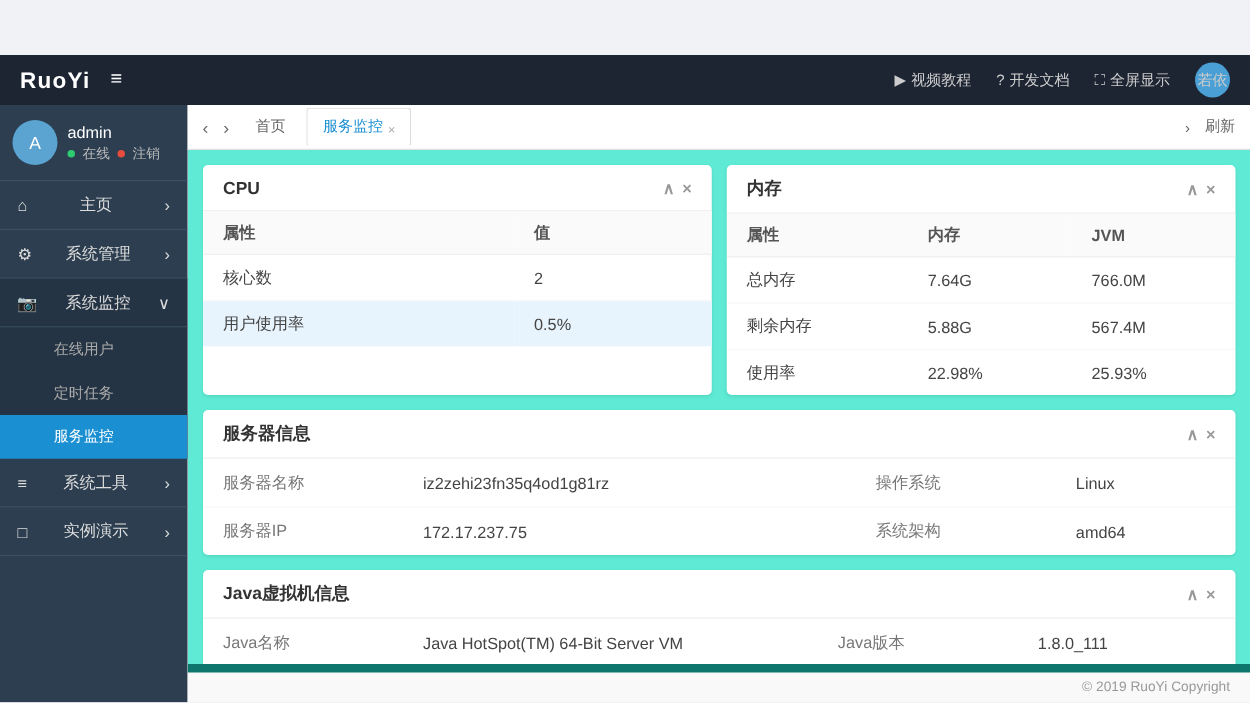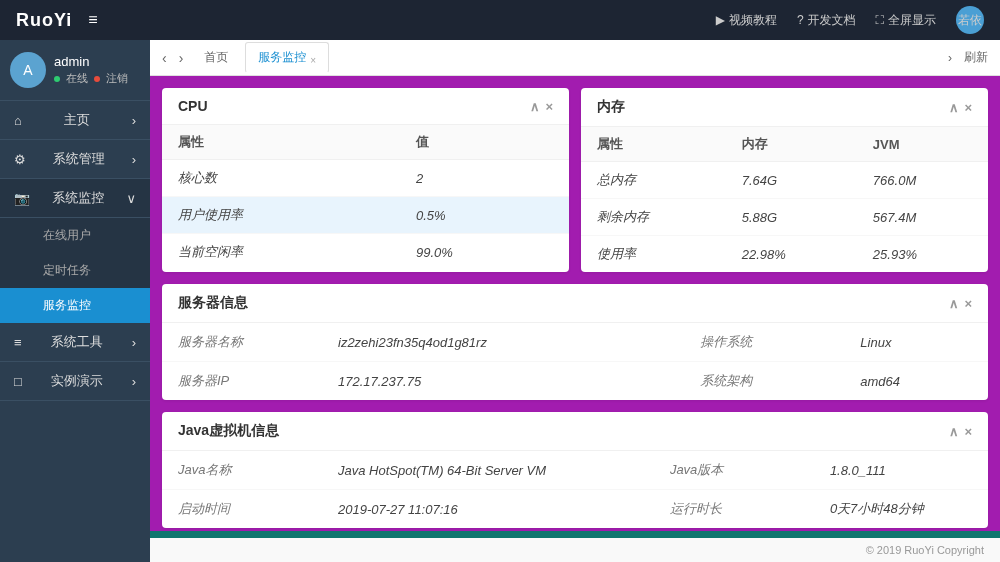--- a/index.html
+++ b/index.html
@@ -7,20 +7,21 @@
 
     
     .header {
       background: #1d2533;
       height: 40px;
       display: flex;
       align-items: center;
       justify-content: space-between;
       padding: 0 16px;
       flex-shrink: 0;
+      margin-top: 44px;
     }
     .header-left {
       display: flex;
       align-items: center;
       gap: 16px;
     }
     .header-logo {
       color: #fff;
       font-size: 18px;
       font-weight: bold;
@@ -204,21 +205,21 @@
       color: #666;
       font-size: 12px;
     }
     .tabs-right span { cursor: pointer; padding: 2px 4px; }
 
     
     .content {
       flex: 1;
       overflow-y: auto;
       padding: 12px;
-      background: #a21caf;
+      background: #5eead4;
     }
 
     
     .cards-row {
       display: grid;
       grid-template-columns: 1fr 1fr;
       gap: 12px;
       margin-bottom: 12px;
     }
 
@@ -263,21 +264,20 @@
       font-weight: 600;
       color: #555;
       font-size: 13px;
       border-bottom: 1px solid #f0f0f0;
     }
     td {
       padding: 9px 16px;
       color: #444;
       font-size: 13px;
       border-bottom: 1px solid #f7f7f7;
-      font-style: italic;
     }
     tr:last-child td { border-bottom: none; }
     tr.highlight td { background: #e8f4fd; }
 
     .footer {
       text-align: right;
       padding: 6px 16px;
       font-size: 11px;
       color: #999;
       background: #f9f9f9;
@@ -416,24 +416,20 @@
                 </tr>
               </thead>
               <tbody id="cpu-tbody">
                   <tr>
                     <td>核心数</td>
                     <td>2</td>
                   </tr>
                   <tr class="highlight">
                     <td>用户使用率</td>
                     <td>0.5%</td>
-                  </tr>
-                  <tr>
-                    <td>当前空闲率</td>
-                    <td>99.0%</td>
                   </tr>
                 </tbody>
             </table>
           </div>
         </div>
 
         <div class="card">
           <div class="card-header">
             <span>内存</span>
             <div class="card-controls">

